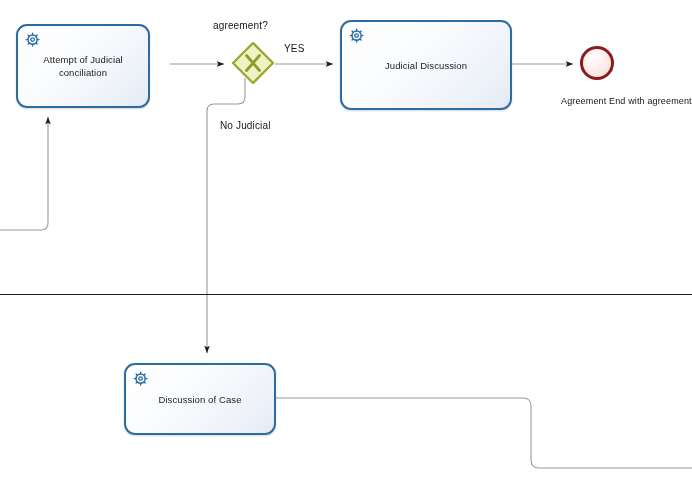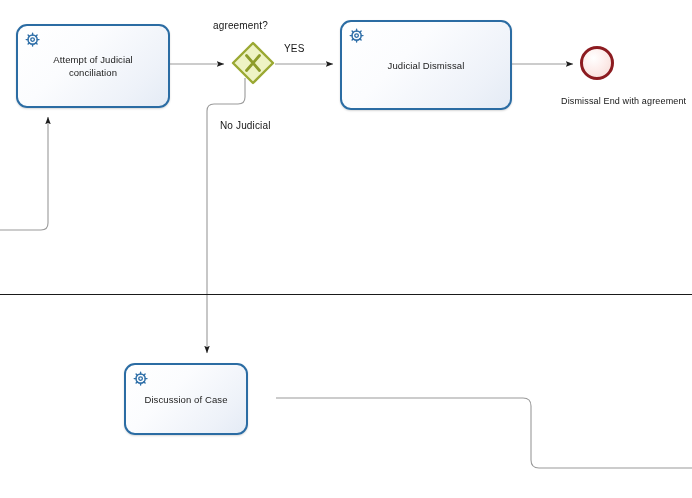--- a/index.html
+++ b/index.html
@@ -123,63 +123,63 @@
 
     
     <path d="M0,230 L41,230 Q48,230 48,223 L48,117" fill="none" stroke="#9a9a9a" stroke-width="1.1" marker-end="url(#arrowhead)"></path>
 
     
     <path d="M276,398 L523,398 Q531,398 531,406 L531,460 Q531,468 539,468 L692,468" fill="none" stroke="#9a9a9a" stroke-width="1.1"></path>
   </svg>
 
   <div class="lane-divider" style="top:294px;"></div>
 
-  <div class="task" style="left:16px; top:24px; width:154px; height:84px;">
+  <div class="task" style="left:16px; top:24px; width:134px; height:84px;">
     <svg class="task-icon" viewBox="0 0 16 16" xmlns="http://www.w3.org/2000/svg">
       <g fill="none" stroke="#2f6fa8" stroke-width="1.5">
         <circle cx="7.6" cy="7.6" r="4.6"></circle>
         <circle cx="7.6" cy="7.6" r="1.8" stroke-width="1.3"></circle>
         <path d="M7.6,1.2 L7.6,3.0 M7.6,12.2 L7.6,14.0 M1.2,7.6 L3.0,7.6 M12.2,7.6 L14.0,7.6
                  M3.1,3.1 L4.4,4.4 M10.8,10.8 L12.1,12.1 M12.1,3.1 L10.8,4.4 M4.4,10.8 L3.1,12.1" stroke-width="1.4" stroke-linecap="round"></path>
       </g>
     </svg>
     <div class="task-label">Attempt of Judicial conciliation</div>
   </div>
 
   <div class="task" style="left:340px; top:20px; width:172px; height:90px;">
     <svg class="task-icon" viewBox="0 0 16 16" xmlns="http://www.w3.org/2000/svg">
       <g fill="none" stroke="#2f6fa8" stroke-width="1.5">
         <circle cx="7.6" cy="7.6" r="4.6"></circle>
         <circle cx="7.6" cy="7.6" r="1.8" stroke-width="1.3"></circle>
         <path d="M7.6,1.2 L7.6,3.0 M7.6,12.2 L7.6,14.0 M1.2,7.6 L3.0,7.6 M12.2,7.6 L14.0,7.6
                  M3.1,3.1 L4.4,4.4 M10.8,10.8 L12.1,12.1 M12.1,3.1 L10.8,4.4 M4.4,10.8 L3.1,12.1" stroke-width="1.4" stroke-linecap="round"></path>
       </g>
     </svg>
-    <div class="task-label">Judicial Dismissal</div>
+    <div class="task-label">Judicial Discussion</div>
   </div>
 
-  <div class="task" style="left:124px; top:363px; width:124px; height:72px;">
+  <div class="task" style="left:124px; top:363px; width:152px; height:72px;">
     <svg class="task-icon" viewBox="0 0 16 16" xmlns="http://www.w3.org/2000/svg">
       <g fill="none" stroke="#2f6fa8" stroke-width="1.5">
         <circle cx="7.6" cy="7.6" r="4.6"></circle>
         <circle cx="7.6" cy="7.6" r="1.8" stroke-width="1.3"></circle>
         <path d="M7.6,1.2 L7.6,3.0 M7.6,12.2 L7.6,14.0 M1.2,7.6 L3.0,7.6 M12.2,7.6 L14.0,7.6
                  M3.1,3.1 L4.4,4.4 M10.8,10.8 L12.1,12.1 M12.1,3.1 L10.8,4.4 M4.4,10.8 L3.1,12.1" stroke-width="1.4" stroke-linecap="round"></path>
       </g>
     </svg>
     <div class="task-label">Discussion of Case</div>
   </div>
 
   <div class="gateway" style="left:231px; top:41px;">
     <svg width="44" height="44" viewBox="0 0 44 44" xmlns="http://www.w3.org/2000/svg">
       <path d="M22,2 L42,22 L22,42 L2,22 Z" fill="#eef3c4" stroke="#9aa832" stroke-width="2.4" stroke-linejoin="round"></path>
       <path d="M15.5,14.5 L28.5,29.5 M28.5,14.5 L15.5,29.5" stroke="#8d9c2a" stroke-width="2.8" stroke-linecap="round" fill="none"></path>
     </svg>
   </div>
   <div class="flow-label" style="left:213px; top:20px;">agreement?</div>
 
   <div class="end-event" style="left:580px; top:46px;"></div>
-  <div class="event-label" style="left:561px; top:96px;">Dismissal End with agreement</div>
+  <div class="event-label" style="left:561px; top:96px;">Agreement End with agreement</div>
 
   <div class="flow-label" style="left:284px; top:43px;">YES</div>
   <div class="flow-label" style="left:220px; top:120px;">No Judicial</div>
 
 </div>
 
 </body></html>

